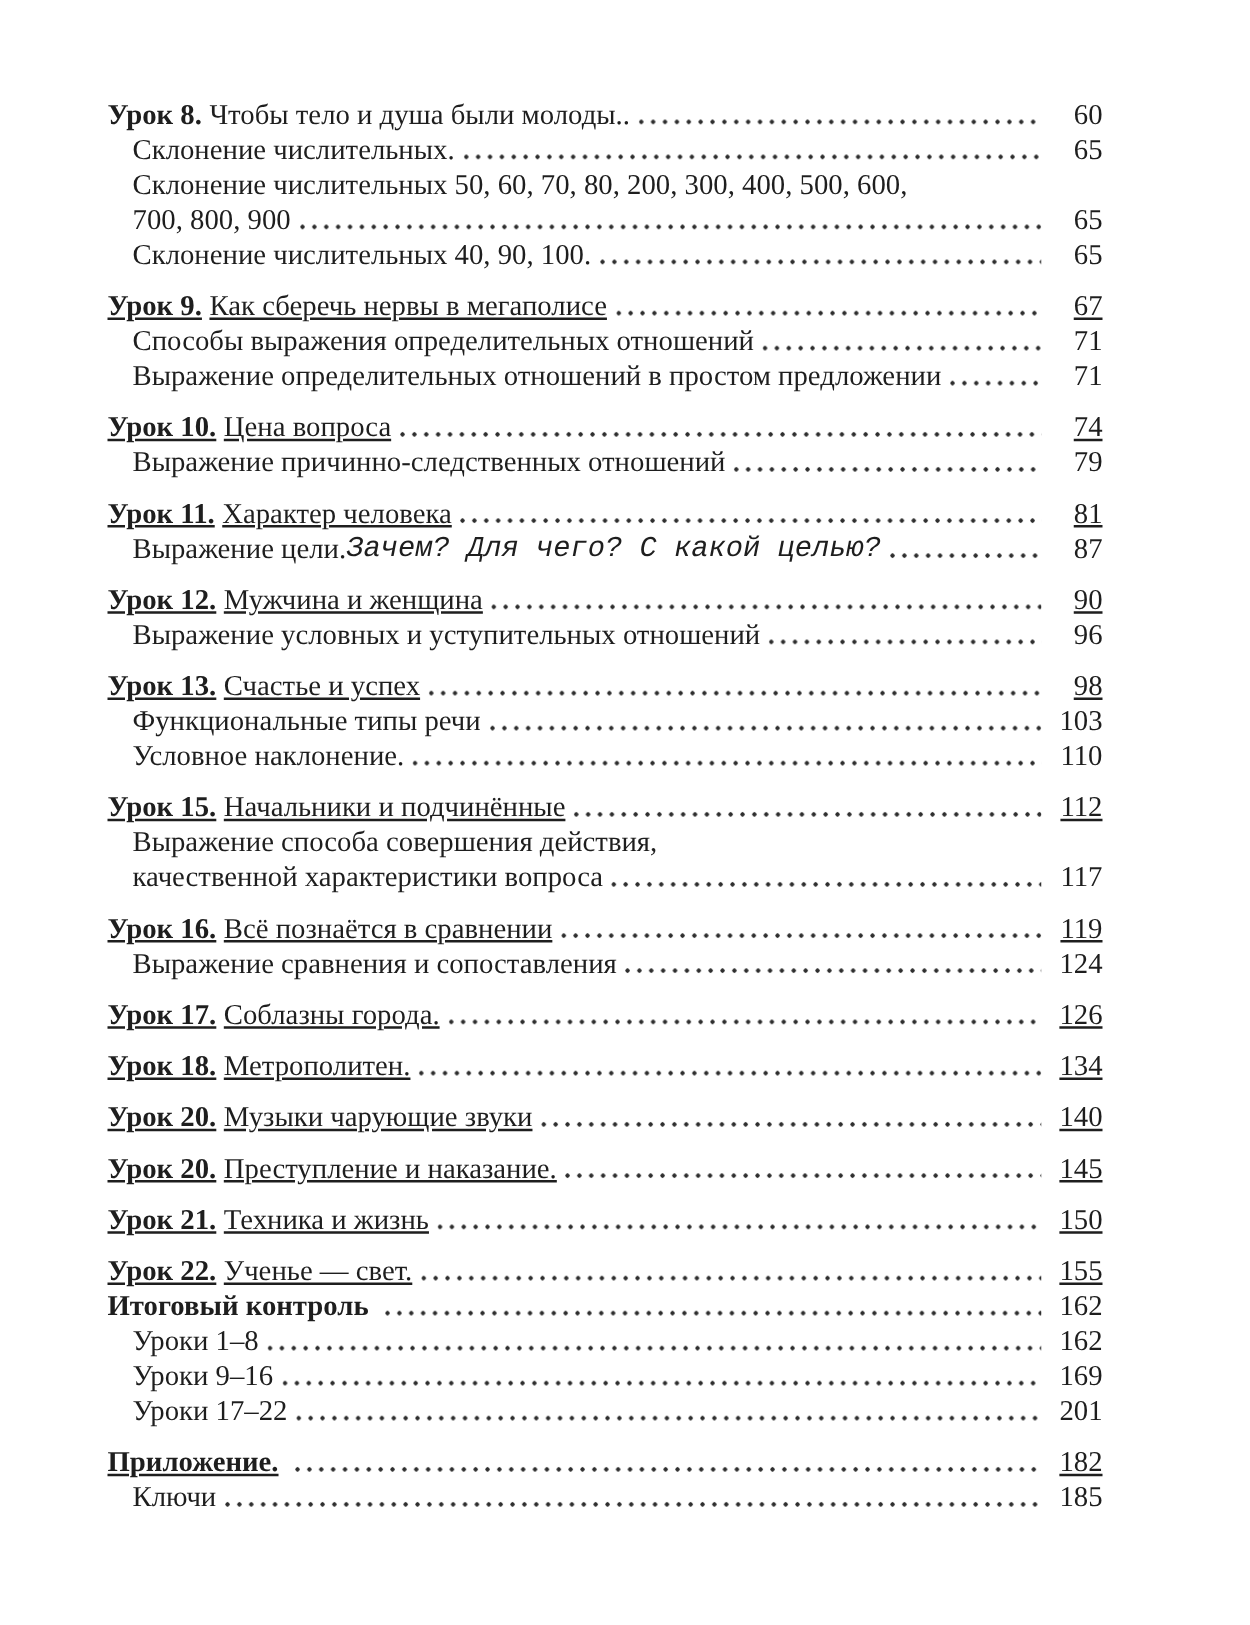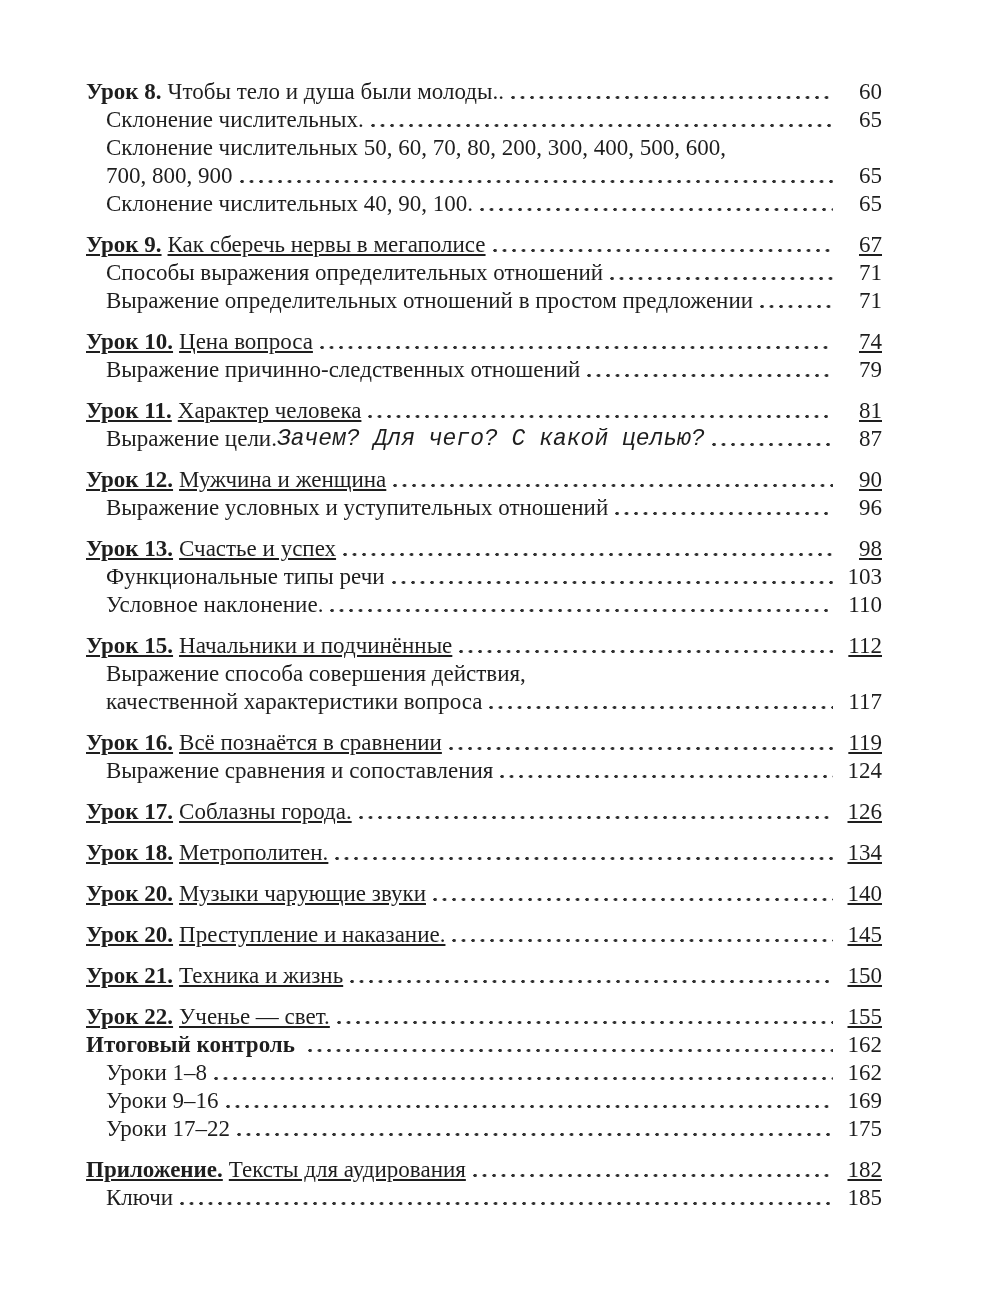--- a/index.html
+++ b/index.html
@@ -216,25 +216,24 @@
         <span class="pagenum">162</span>
       </div>
       <div class="row indent1">
         <span class="title">Уроки 9–16</span>
         <span class="leader"></span>
         <span class="pagenum">169</span>
       </div>
       <div class="row indent1">
         <span class="title">Уроки 17–22</span>
         <span class="leader"></span>
-        <span class="pagenum">175</span>
+        <span class="pagenum">201</span>
       </div>
       <div class="row gap">
         <span class="prefix">Приложение.</span>
-        <span class="title">Тексты для аудирования</span>
         <span class="leader"></span>
         <span class="pagenum">182</span>
       </div>
       <div class="row indent1">
         <span class="title">Ключи</span>
         <span class="leader"></span>
         <span class="pagenum">185</span>
       </div>
     </div>
 </div>

